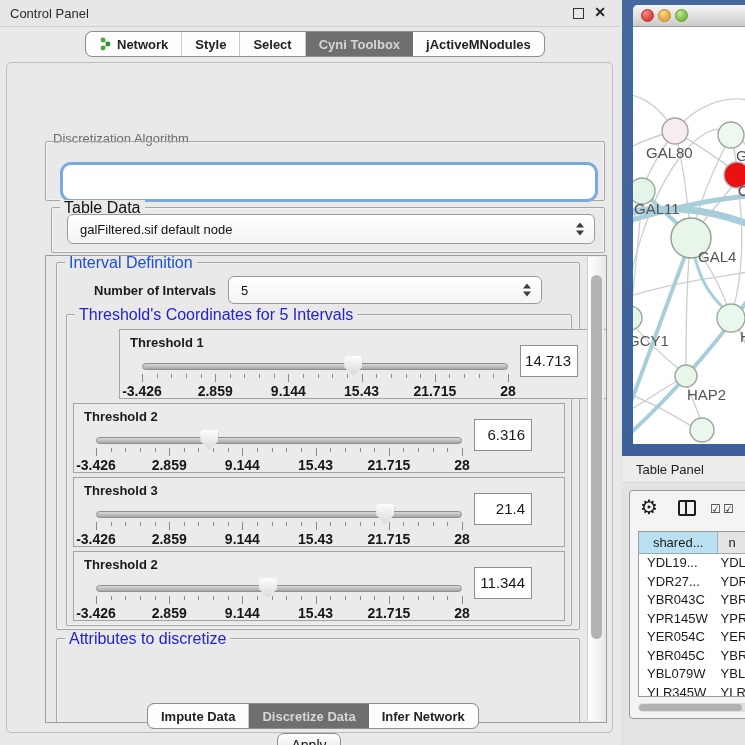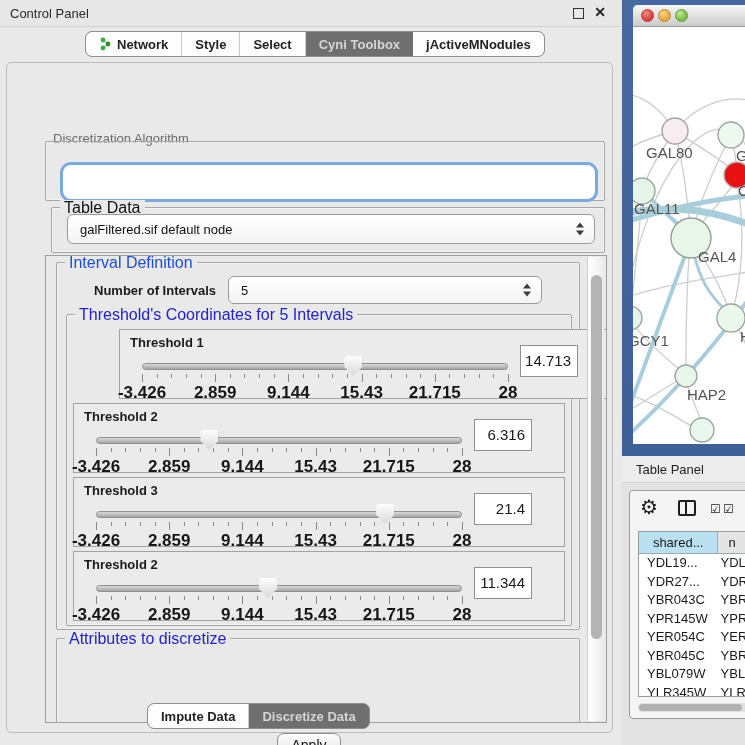--- a/index.html
+++ b/index.html
@@ -63,21 +63,21 @@
   #thresh-group { left:20px; top:58px; width:506px; height:312px; }
 
   .threshold-panel { position:absolute; left:6px; width:492px; height:70px; border:1px solid #a3a3a3; background:#ebebeb; }
   .t-label { position:absolute; left:10px; top:5px; font-weight:bold; font-size:13px; }
   .t-track { position:absolute; left:22px; top:33px; width:366px; height:7px; border:1px solid #8f8f8f; border-radius:4px; background:linear-gradient(#dadada,#a5a5a5); }
   .t-thumb { position:absolute; width:18px; height:20px; top:26px; background:linear-gradient(#fdfdfd,#d9d9d9); clip-path:polygon(8% 0,92% 0,100% 12%,100% 55%,50% 100%,0 55%,0 12%); filter:drop-shadow(0 0 1px #777); }
   .t-ruler { position:absolute; left:22px; top:44px; width:366px; height:8px; }
   .t-tick { position:absolute; top:0; width:1px; background:#8a8a8a; }
   .t-tick.minor { height:4px; }
   .t-tick.major { height:8px; }
-  .t-ticklabel { position:absolute; top:53px; transform:translateX(-50%); font-size:17px; font-weight:bold; color:#161616; white-space:nowrap; }
+  .t-ticklabel { position:absolute; top:53px; transform:translateX(-50%); font-size:14px; font-weight:bold; color:#161616; white-space:nowrap; }
   .t-value { position:absolute; left:400px; top:15px; width:58px; height:32px; background:#fff; border:1px solid #8f8f8f; font-size:15px; text-align:right; padding:6px 6px 0 0; }
 
   #attr-group { left:10px; top:382px; width:524px; height:90px; }
 
   #apply-btn { left:270px; top:670px; width:64px; height:24px; border:1px solid #8f8f8f; border-radius:7px; background:linear-gradient(#fefefe,#e2e2e2); font-size:14px; text-align:center; line-height:22px; color:#111; }
 
   
   #net-frame { left:622px; top:0; width:123px; height:456px; background:linear-gradient(#46699f,#3e6098); }
   #net-window { left:11px; top:5px; width:120px; height:439px; background:#fff; border-radius:5px 0 0 0; overflow:hidden; }
   #mac-titlebar { left:0; top:0; right:0; height:22px; background:linear-gradient(#f7f7f7,#cbcbcb); border-bottom:1px solid #9a9a9a; }
@@ -356,20 +356,23 @@
     <div id="apply-btn" class="abs">Apply</div>
   </div>
 
   <div id="bottom-tabs" class="abs tabstrip">
       <div class="tab">
         <span>Impute Data</span>
       </div>
       <div class="tab selected">
         <span>Discretize Data</span>
       </div>
+      <div class="tab">
+        <span>Infer Network</span>
+      </div>
     </div>
 </div>
 
 <div id="net-frame" class="abs">
   <div id="net-window" class="abs">
     <div id="mac-titlebar" class="abs">
       <span id="light-red" class="light"></span>
       <span id="light-yellow" class="light"></span>
       <span id="light-green" class="light"></span>
     </div>

